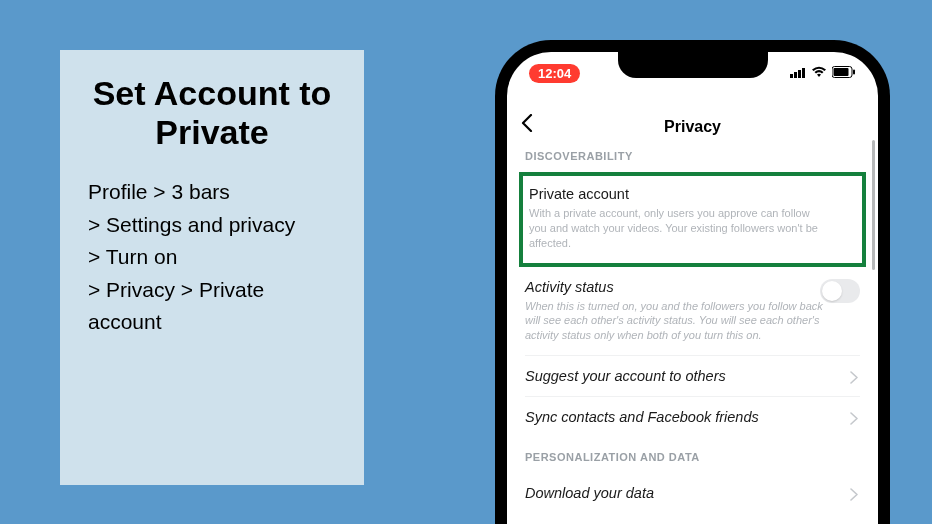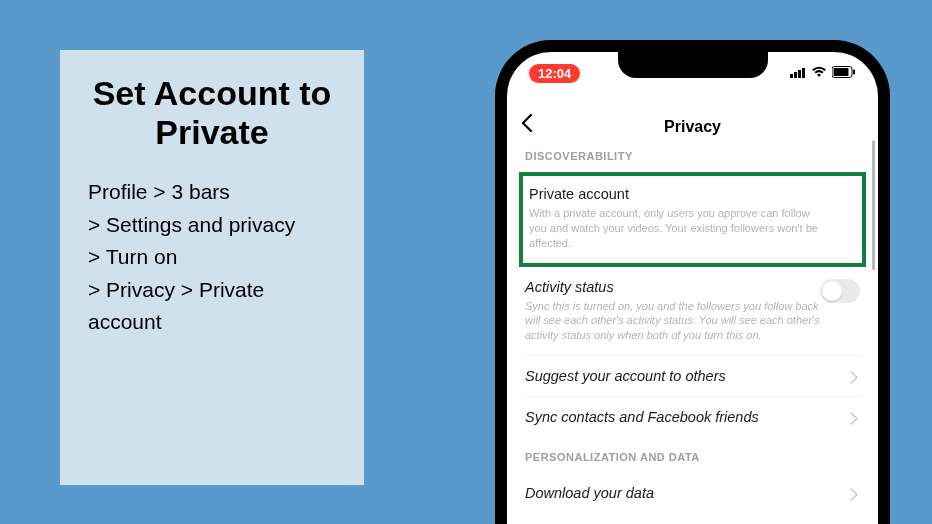--- a/index.html
+++ b/index.html
@@ -241,21 +241,21 @@
 
       <div class="section-header">DISCOVERABILITY</div>
 
       <div class="highlight-box">
         <div class="row-title">Private account</div>
         <div class="row-sub">With a private account, only users you approve can follow you and watch your videos. Your existing followers won't be affected.</div>
       </div>
 
       <div class="row">
         <div class="row-title">Activity status</div>
-        <div class="row-sub">Sync this is turned on, you and the followers you follow back will see each other's activity status. You will see each other's activity status only when both of you turn this on.</div>
+        <div class="row-sub">When this is turned on, you and the followers you follow back will see each other's activity status. You will see each other's activity status only when both of you turn this on.</div>
         <div class="toggle"></div>
       </div>
 
       <div class="divider"></div>
 
       <div class="row">
         <div class="row-title">Suggest your account to others</div>
         <span class="row-chevron">
           <svg width="8" height="13" viewBox="0 0 8 13">
               <path d="M1 1 L7 6.5 L1 12" fill="none" stroke="#c5c8cc" stroke-width="1.6" stroke-linecap="round" stroke-linejoin="round"></path>

